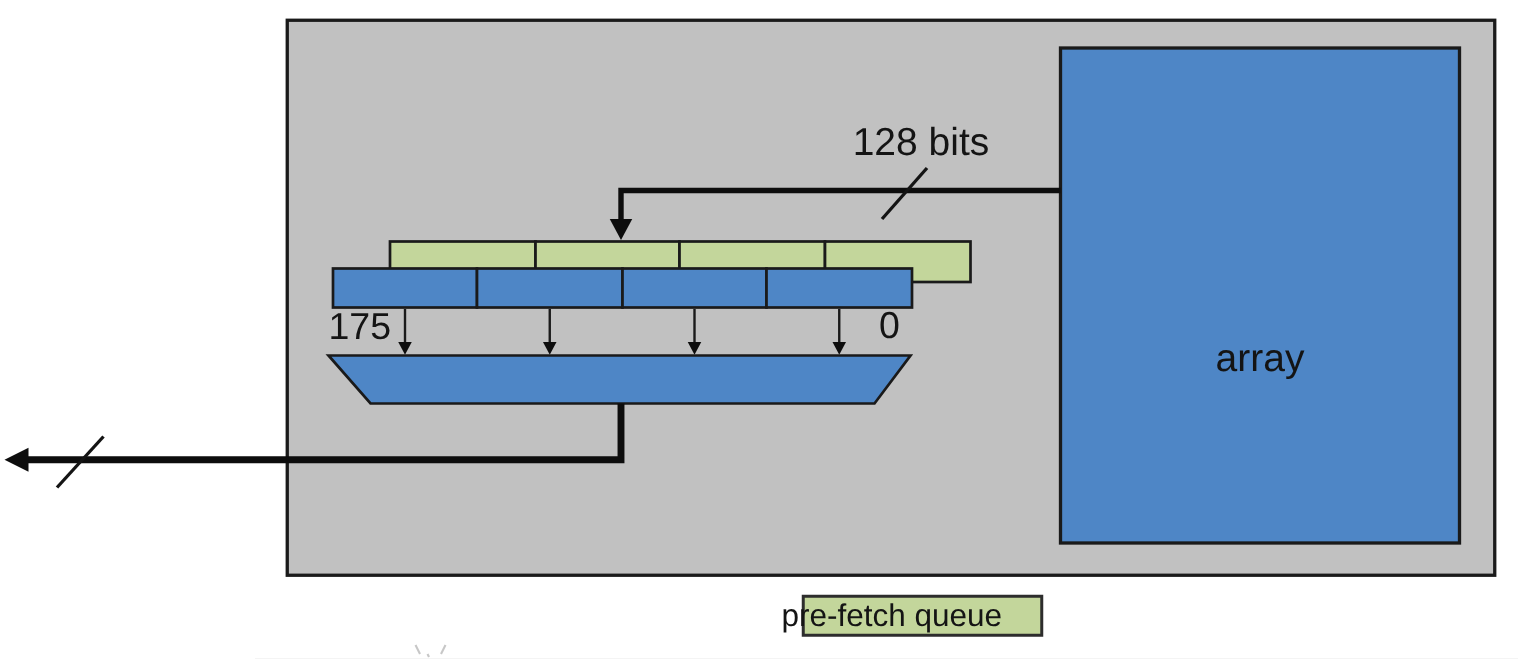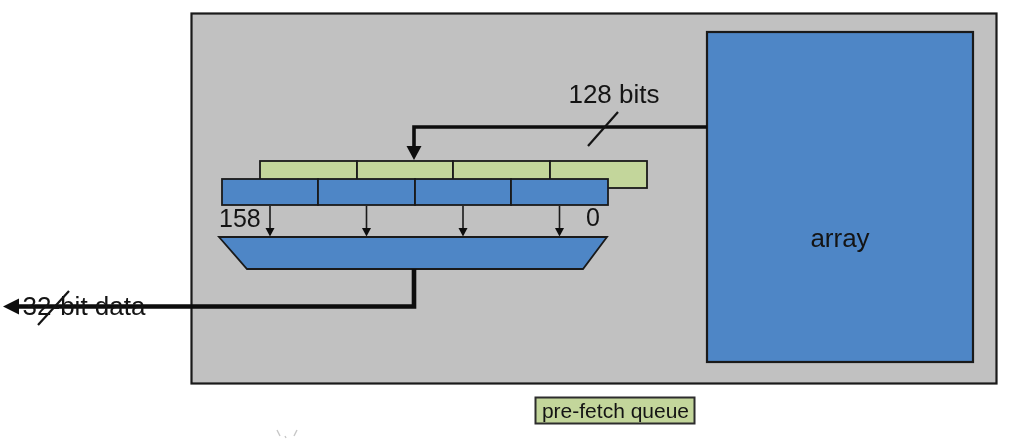--- a/index.html
+++ b/index.html
@@ -26,21 +26,21 @@
   .arrowhead { fill: #0d0d0d; stroke: none; }
   .slash { stroke: #141414; stroke-width: 2.2px; fill: none; }
   .artifact { stroke: #9a9a9a; stroke-width: 1.4px; opacity: 0.55; }
   .txt { position: absolute; white-space: pre; }
   .lbl-bus-width { left: 554px; top: 81px; width: 120px; text-align: center; font-size: 26px; line-height: 27px; }
   .lbl-flash { left: 707px; top: 155px; width: 266px; text-align: center; font-size: 26px; line-height: 33.5px; }
   .lbl-onchip { left: 0px; top: 229px; width: 168px; text-align: center; font-size: 26px; line-height: 31px; }
   .lbl-bit-high { left: 219px; top: 205px; width: 48px; text-align: left; font-size: 25px; line-height: 26px; }
   .lbl-bit-low  { left: 580px; top: 204px; width: 26px; text-align: center; font-size: 25px; line-height: 26px; }
   .lbl-caption {
-    left: 535px; top: 397px; width: 161px; height: 27px;
+    left: 514px; top: 397px; width: 161px; height: 27px;
     display: flex; align-items: center; justify-content: center;
     font-size: 21px;
   }
 </style>
 </head>
 <body>
 
 <div class="canvas">
 
   <svg class="layer" viewBox="0 0 1012 439">
@@ -87,22 +87,21 @@
     </g>
   </svg>
 
   <div class="txt lbl-bus-width">128 bits</div>
 
   <div class="txt lbl-flash">
     <div>array</div>
   </div>
 
   <div class="txt lbl-onchip">
-    <div>32-bit data</div>
   </div>
 
-  <div class="txt lbl-bit-high">158</div>
+  <div class="txt lbl-bit-high">175</div>
 
   <div class="txt lbl-bit-low">0</div>
 
   <div class="txt lbl-caption">pre-fetch queue</div>
 
 </div>
 
 </body></html>

